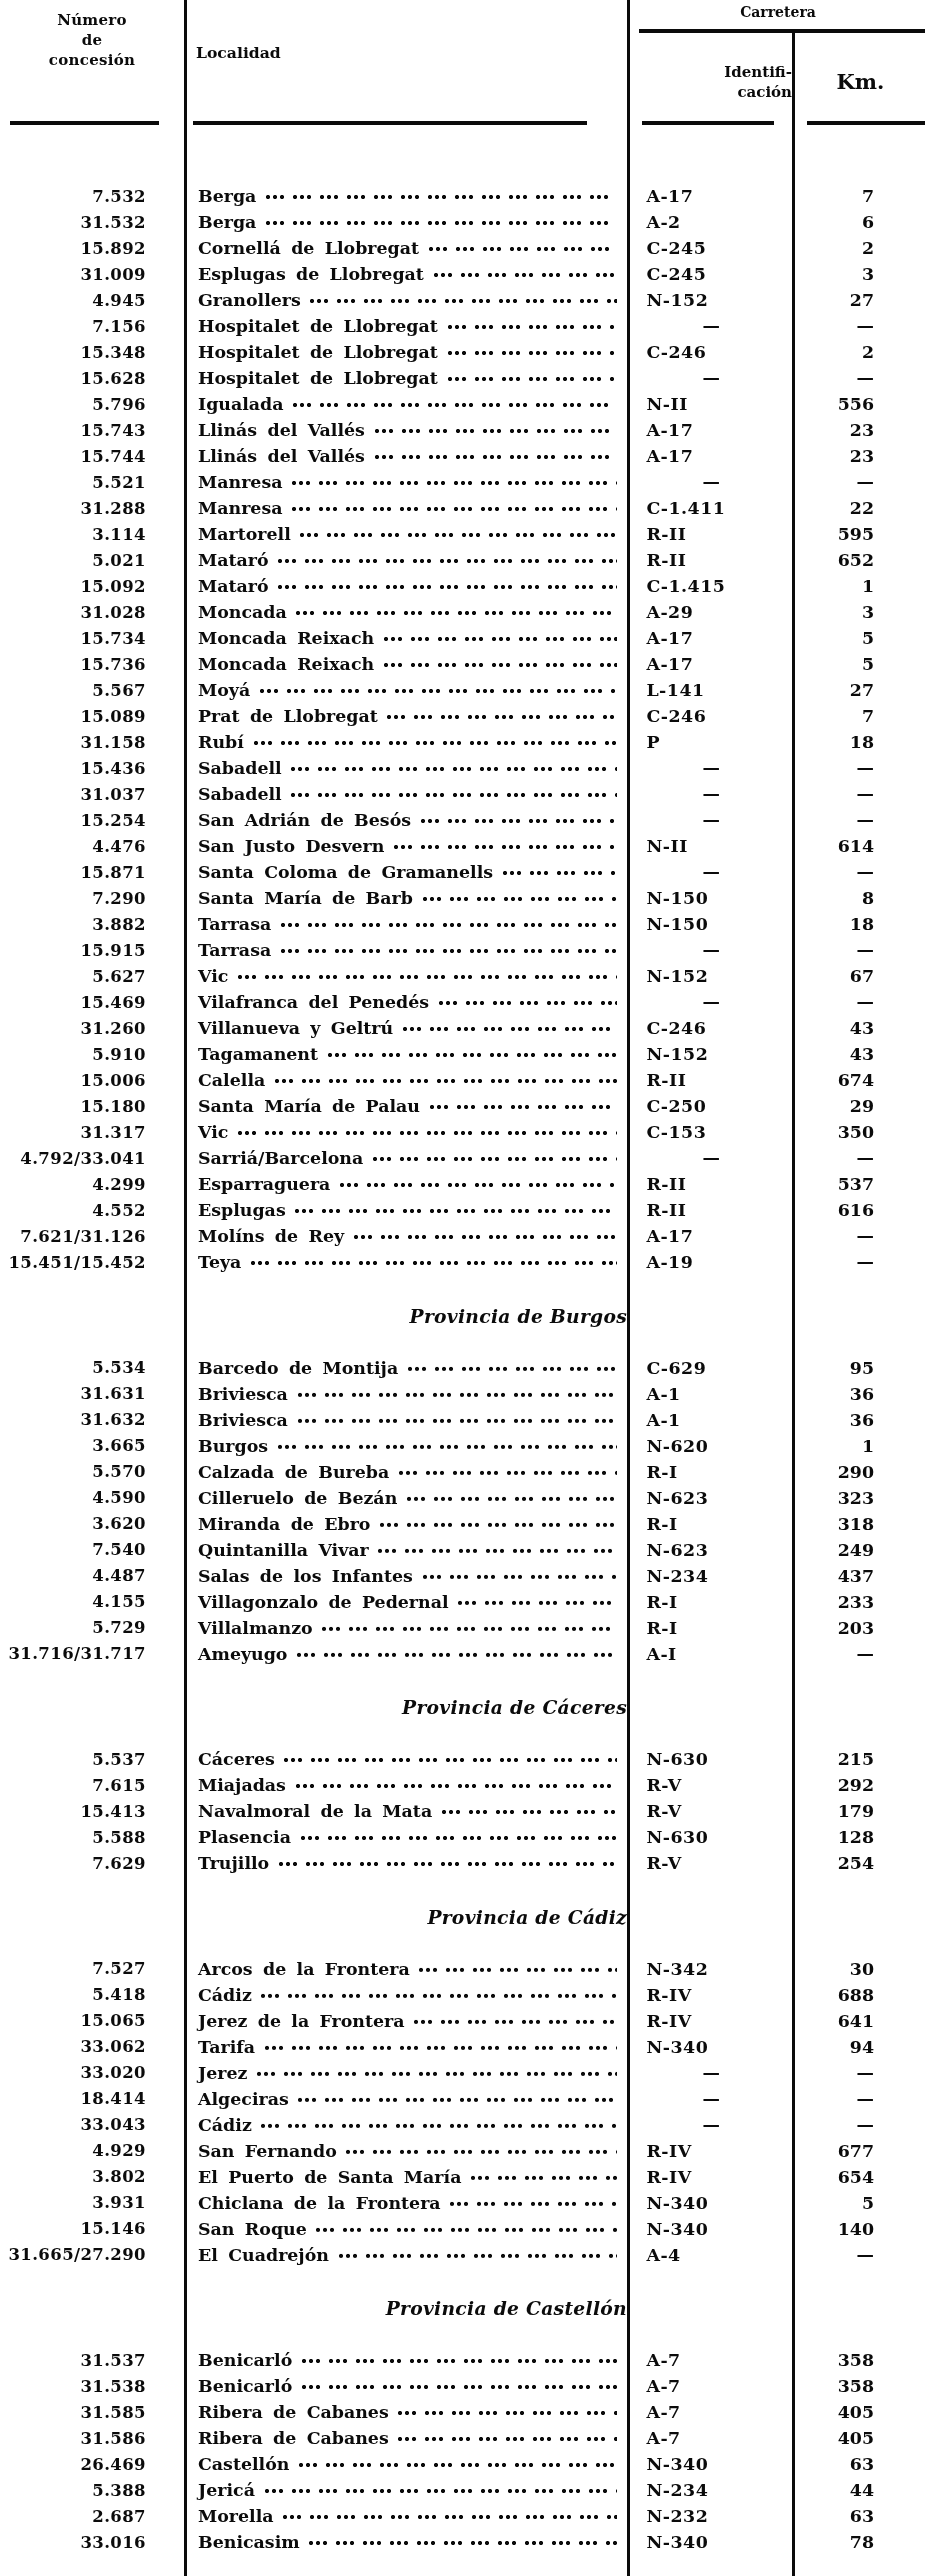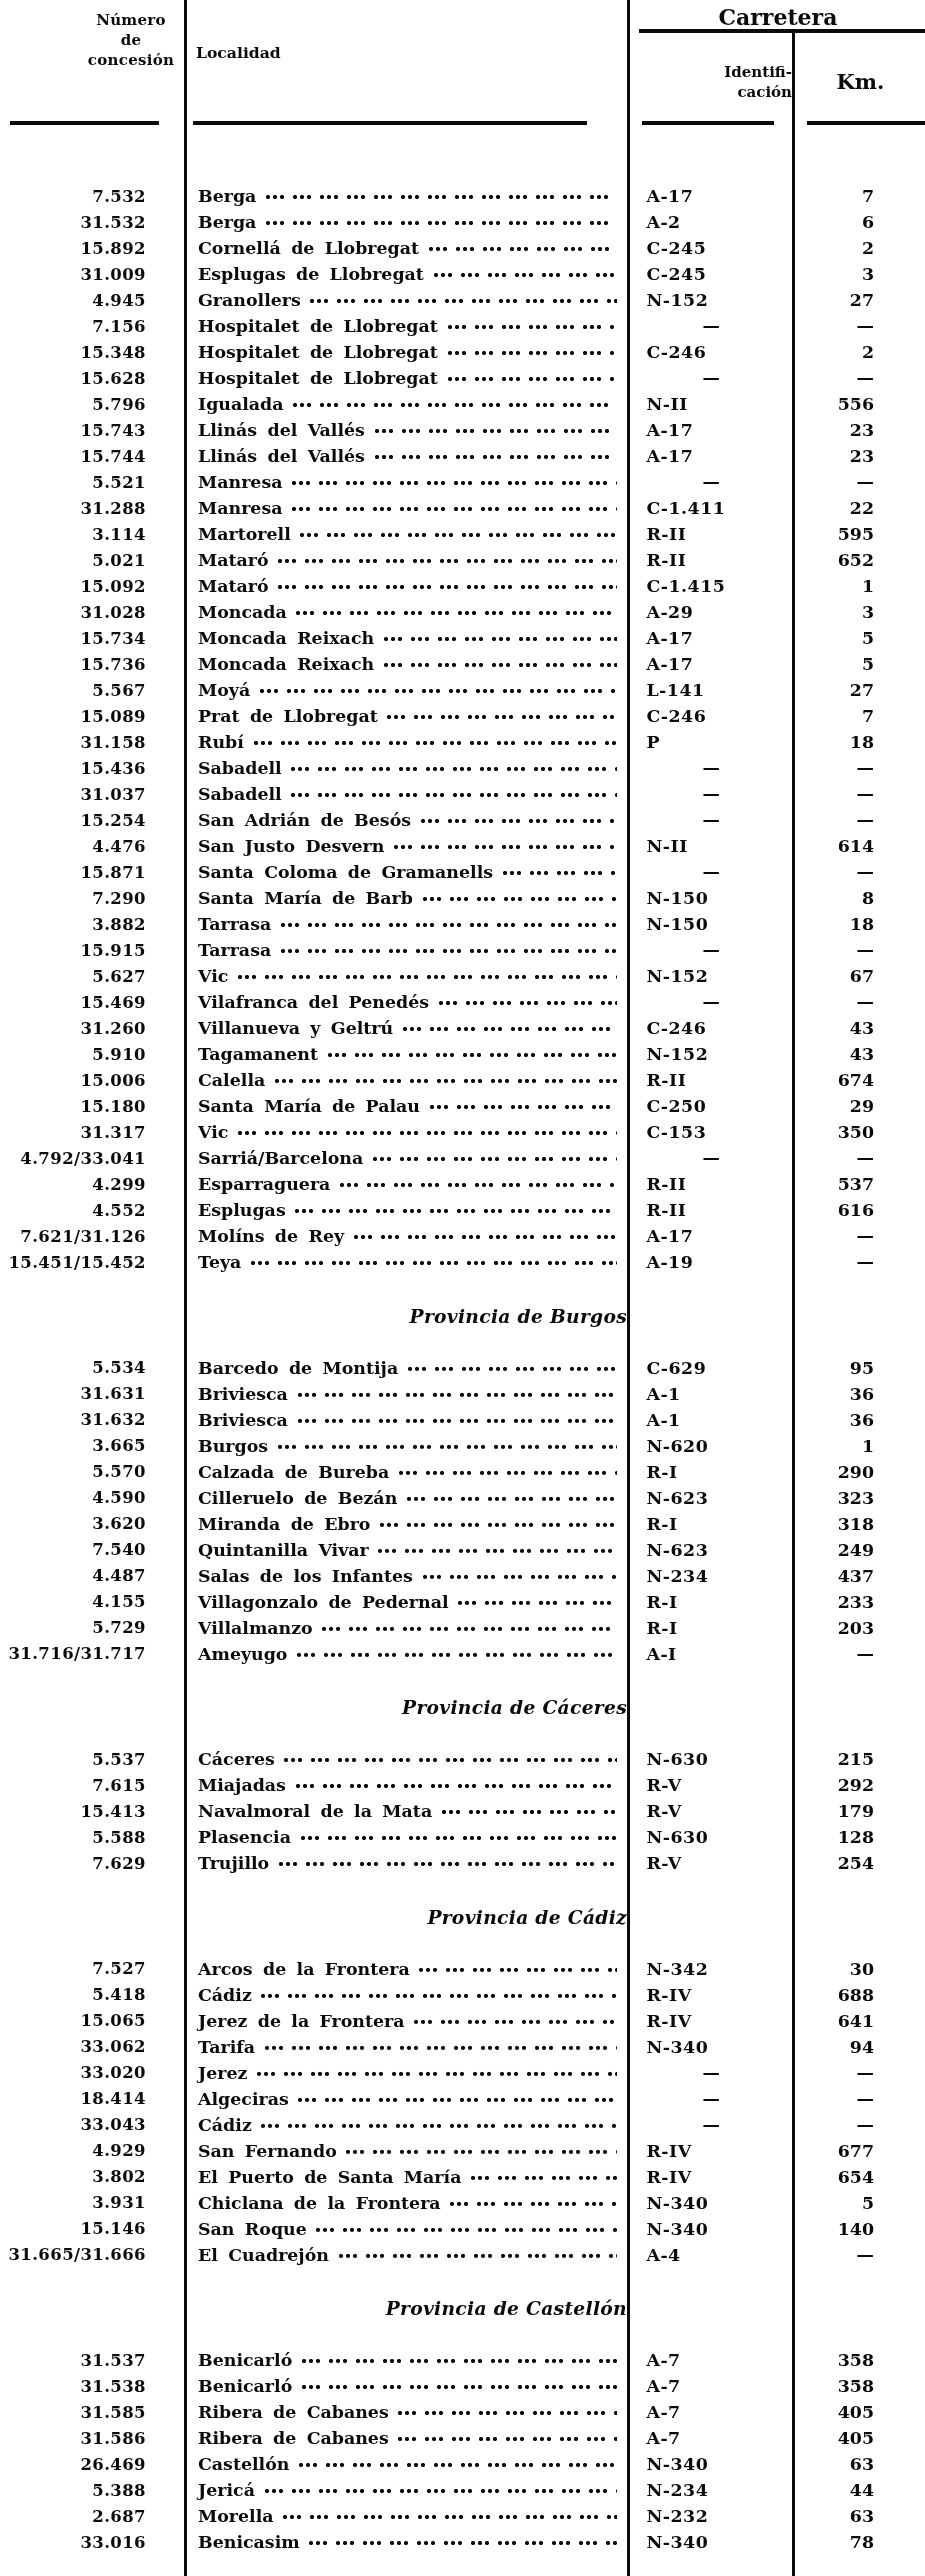--- a/index.html
+++ b/index.html
@@ -13,23 +13,23 @@
     font-weight:700;
   }
   
   .vline{position:absolute;width:2.6px;background:#0b0b0b;top:0;bottom:0;}
   .vline1{left:184px;}
   .vline2{left:627px;}
   .vline3{left:792px;top:33px;}
   
   .thead{position:relative;height:163px;}
   .h-numero{position:absolute;left:0;top:10.4px;width:184px;text-align:center;
-    font-size:15px;line-height:20px;white-space:pre-line;letter-spacing:0.3px;padding-left:39px;}
+    font-size:15px;line-height:20px;white-space:pre-line;letter-spacing:0.3px;}
   .h-localidad{position:absolute;left:196px;top:43px;width:431px;font-size:15.6px;}
-  .h-carretera{position:absolute;left:630px;top:3.5px;width:296px;text-align:center;font-size:22px;}
+  .h-carretera{position:absolute;left:630px;top:3.5px;width:296px;text-align:center;font-size:14px;}
   .h-ident{position:absolute;left:630px;top:62px;width:162px;text-align:right;
     font-size:15px;line-height:20px;white-space:pre-line;}
   .h-km{position:absolute;left:795px;top:69px;width:131px;text-align:center;font-size:21px;}
   .hrule{position:absolute;height:3.5px;background:#0b0b0b;}
   .carretera-rule{top:29px;left:639px;right:0;}
   .r1{top:121px;left:10.4px;width:149px;}
   .r2{top:121px;left:193px;width:394px;}
   .r3{top:121px;left:642px;width:132px;}
   .r4{top:121px;left:807px;right:0;}
   
@@ -705,21 +705,21 @@
       <div class="row">
     <div class="c1">15.146</div>
     <div class="c2">
       <span class="loc">San Roque</span>
       <span class="leader"></span>
     </div>
     <div class="c3">N-340</div>
     <div class="c4">140</div>
   </div>
       <div class="row">
-    <div class="c1">31.665/31.666</div>
+    <div class="c1">31.665/27.290</div>
     <div class="c2">
       <span class="loc">El Cuadrejón</span>
       <span class="leader"></span>
     </div>
     <div class="c3">A-4</div>
     <div class="c4">—</div>
   </div>
       <div class="section-heading">Provincia de Castellón</div>
       <div class="row">
     <div class="c1">31.537</div>

